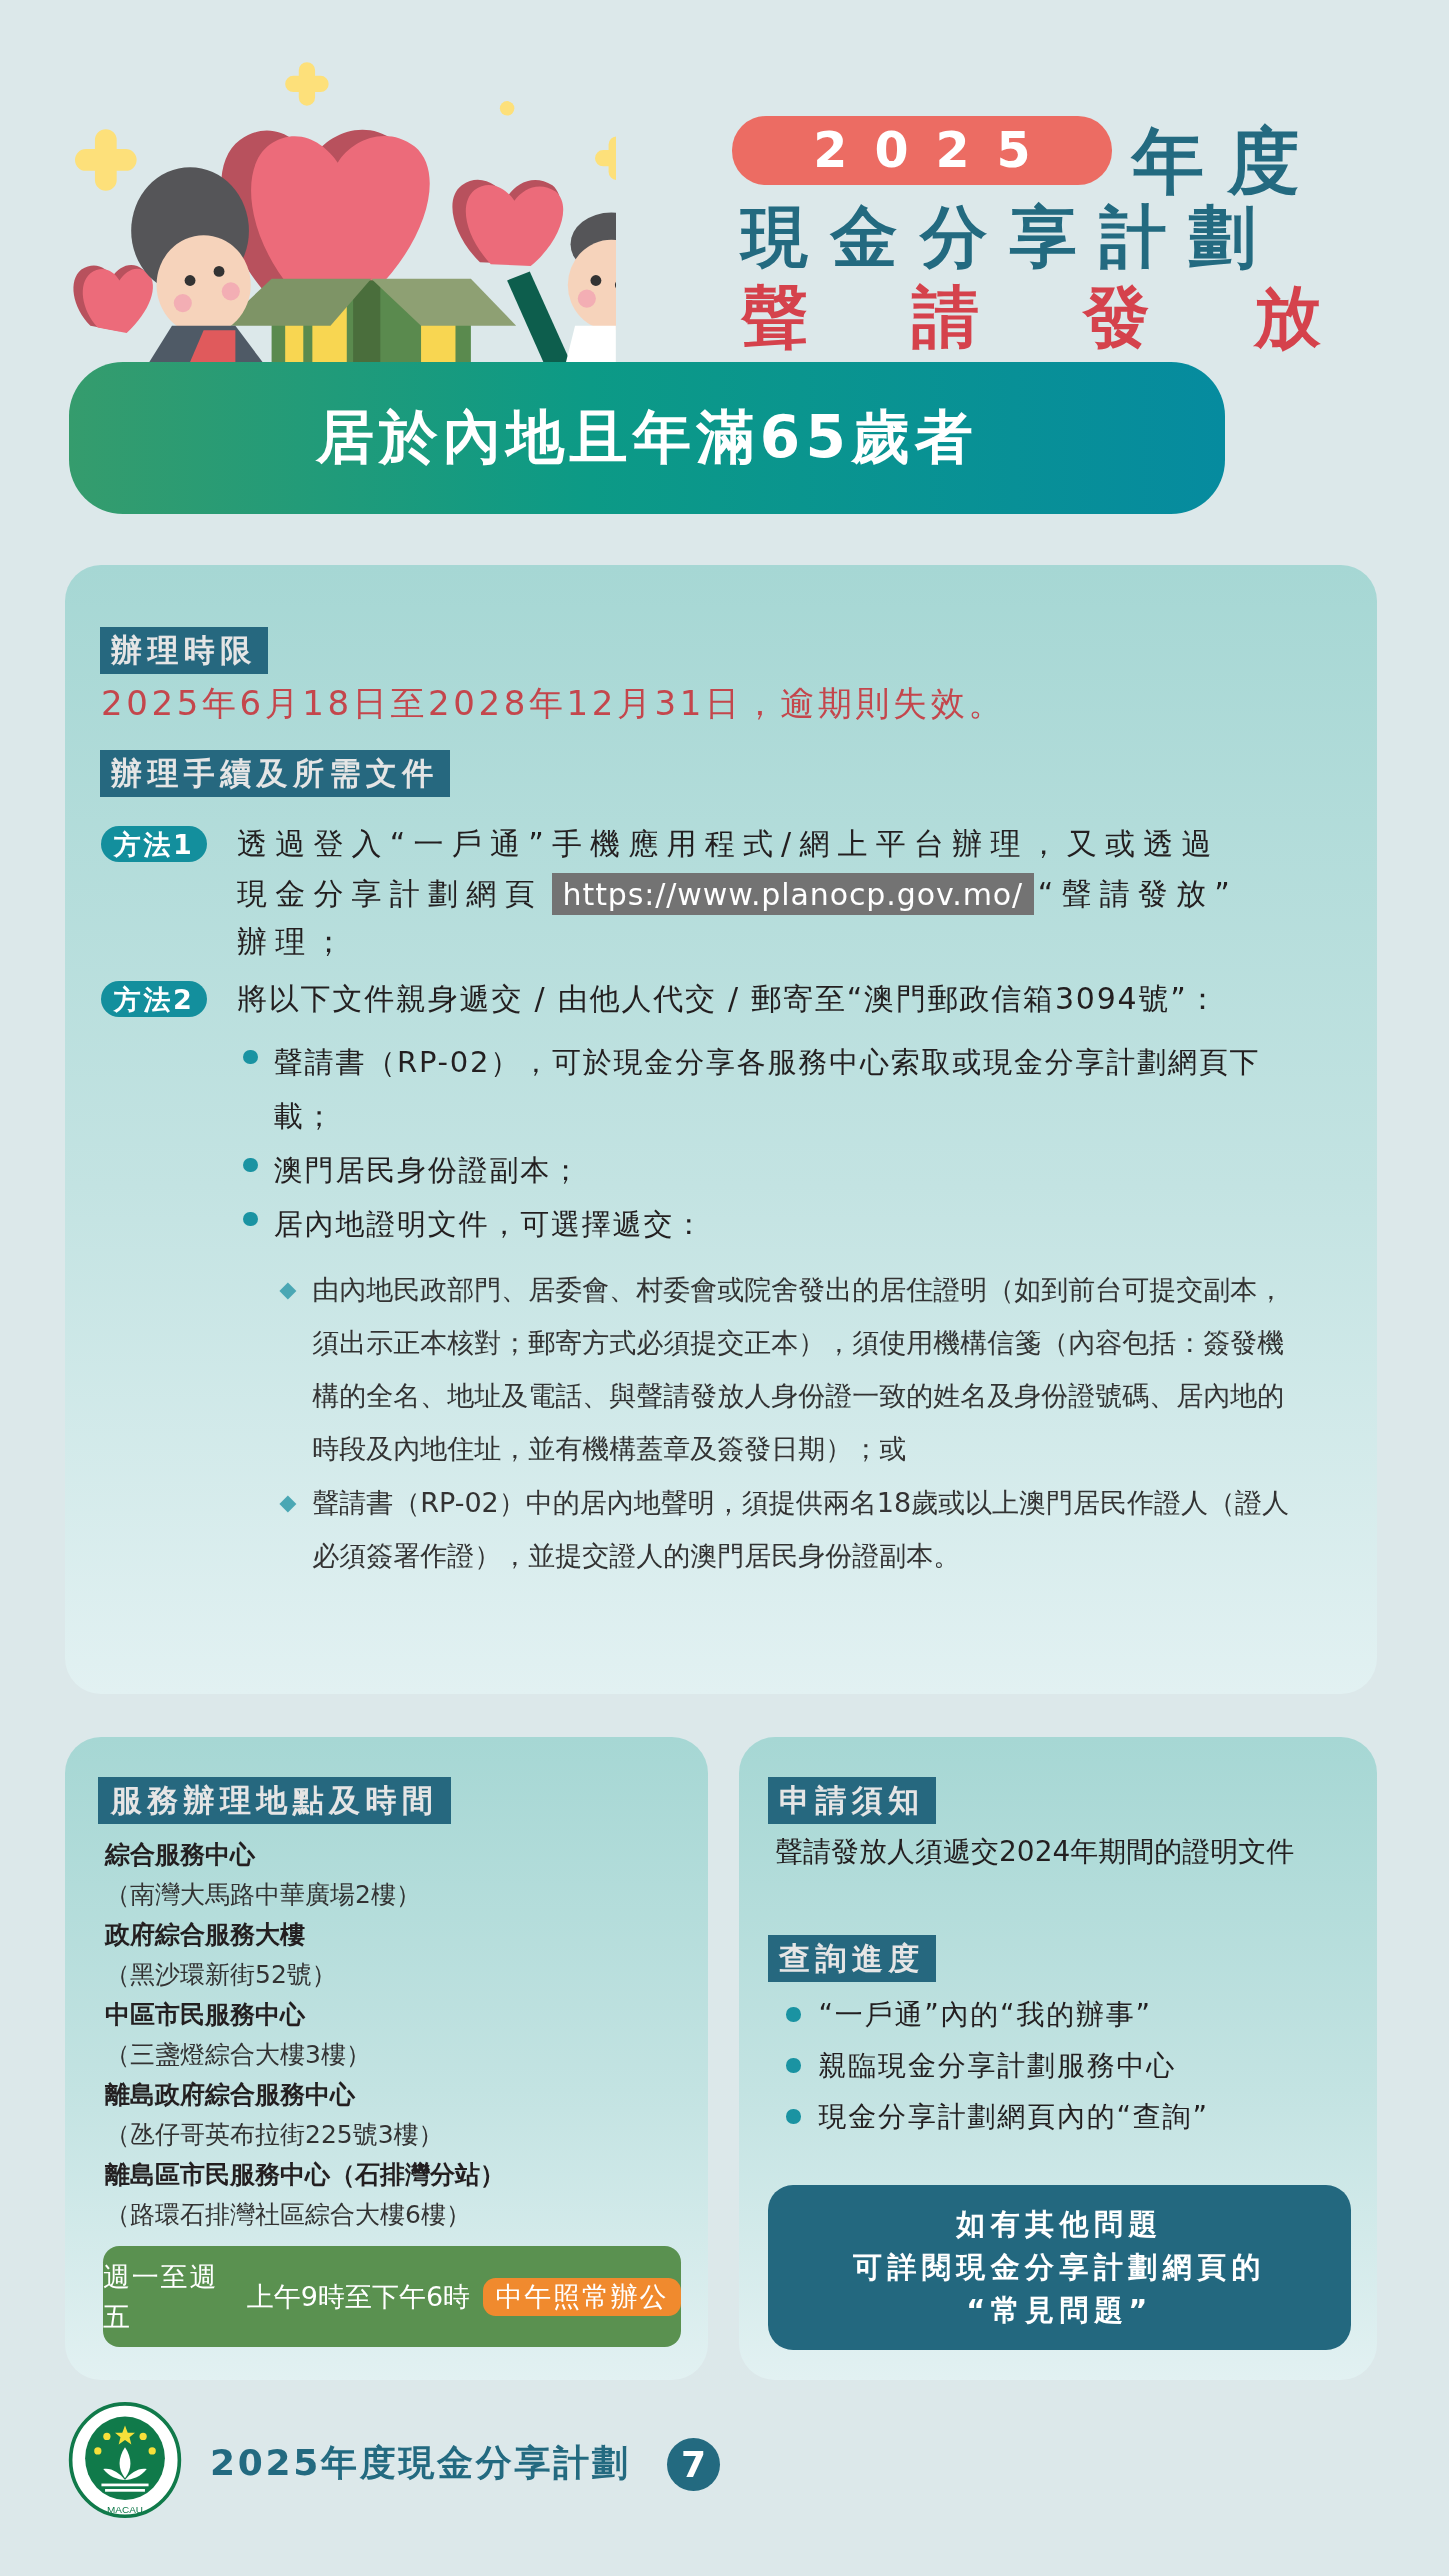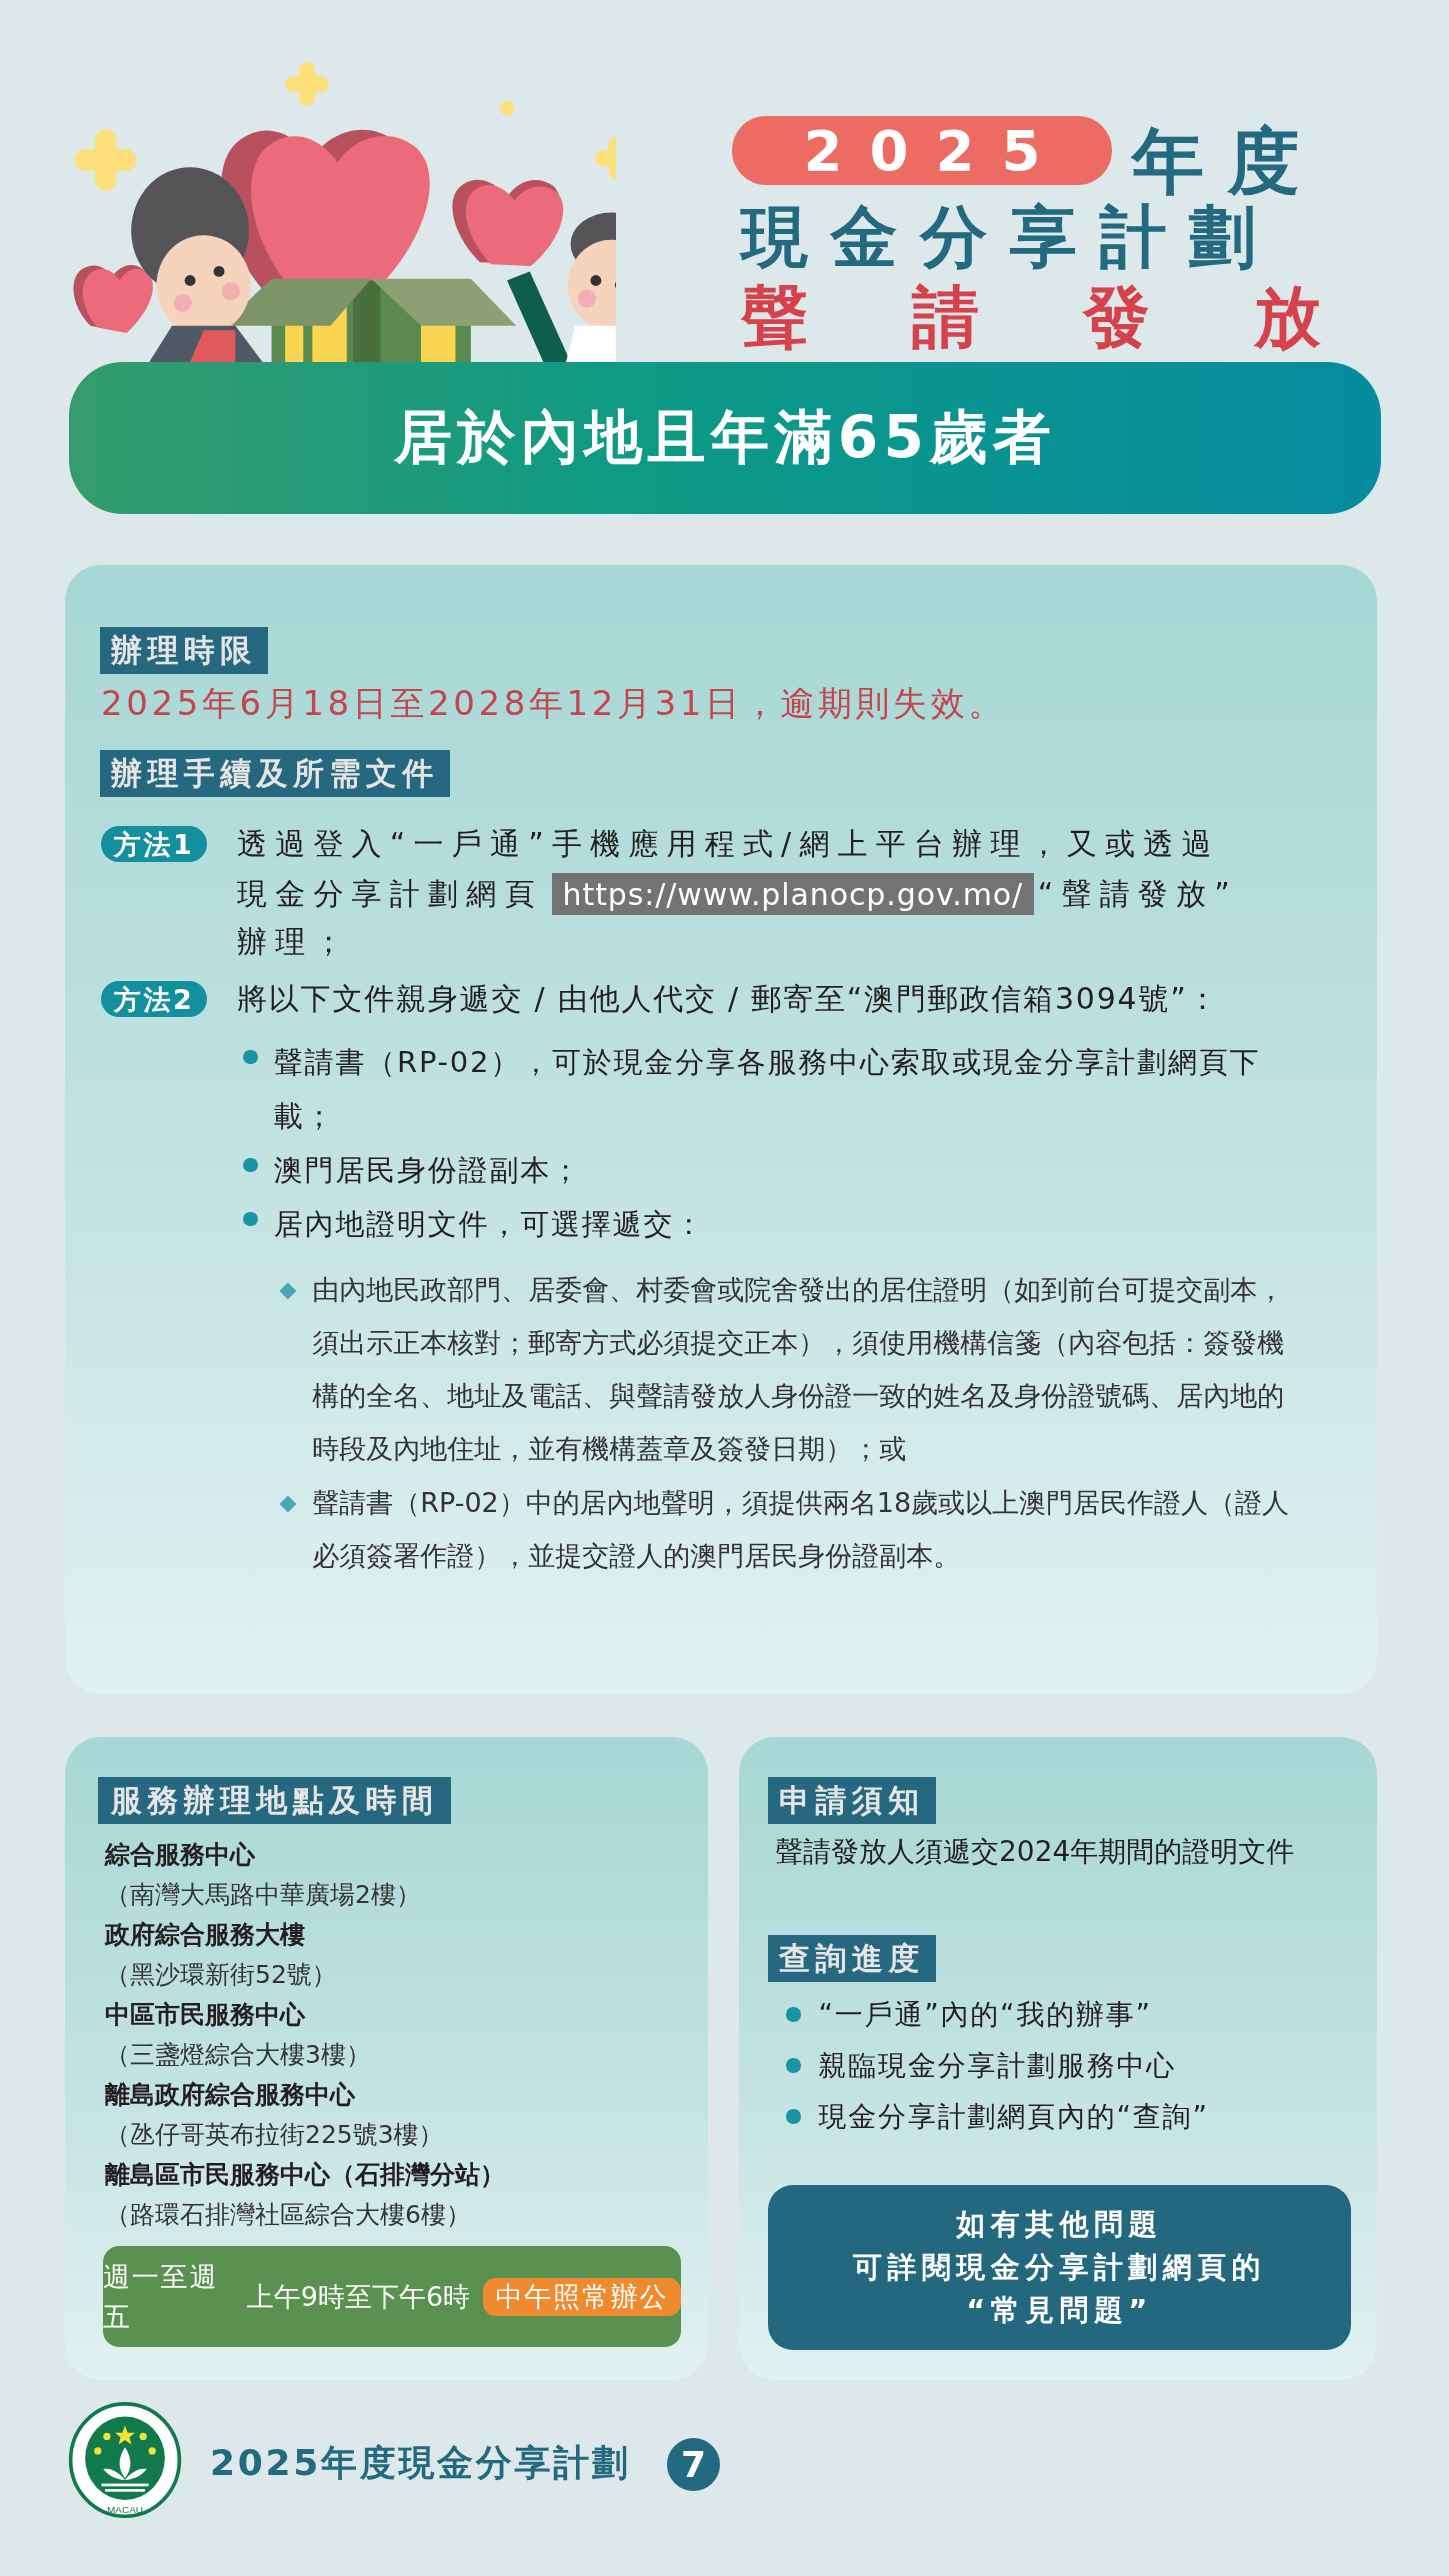--- a/index.html
+++ b/index.html
@@ -13,40 +13,40 @@
   }
   .abs { position: absolute; }
 
   
   .illus { left: 54px; top: 54px; width: 562px; height: 308px; }
 
   
   .title-year-pill {
     left: 732px; top: 116px; width: 380px; height: 69px;
     background: #ec6c63; border-radius: 34px;
-    color: #fff; font-weight: bold; font-size: 56px; letter-spacing: 27px;
+    color: #fff; font-weight: bold; font-size: 49px; letter-spacing: 27px;
     display: flex; align-items: center; justify-content: center;
     padding-left: 27px;
   }
   .title-year-suffix {
     left: 1132px; top: 114px; font-size: 72px; font-weight: bold; color: #236a80;
     letter-spacing: 23.5px;
   }
   .title-line2 {
     left: 741px; top: 192px; font-size: 67px; font-weight: bold; color: #236a80;
     letter-spacing: 22.6px; white-space: nowrap;
   }
   .title-line3 {
     left: 741px; top: 272px; width: 580px; font-size: 67px; font-weight: bold; color: #d5424c;
     display: flex; justify-content: space-between;
   }
 
   
   .banner {
-    left: 69px; top: 362px; width: 1312px; height: 152px;
+    left: 69px; top: 362px; width: 1156px; height: 152px;
     border-radius: 54px;
     background: linear-gradient(90deg, #359c6d 0%, #0c9a86 45%, #068b9f 100%);
     display: flex; align-items: center; justify-content: center;
     color: #fff; font-size: 58px; font-weight: bold; letter-spacing: 5.4px;
   }
 
   
   .card {
     border-radius: 36px;
     background: linear-gradient(180deg, #a6d7d4 0%, #c3e3e2 55%, #e2f1f2 100%);

